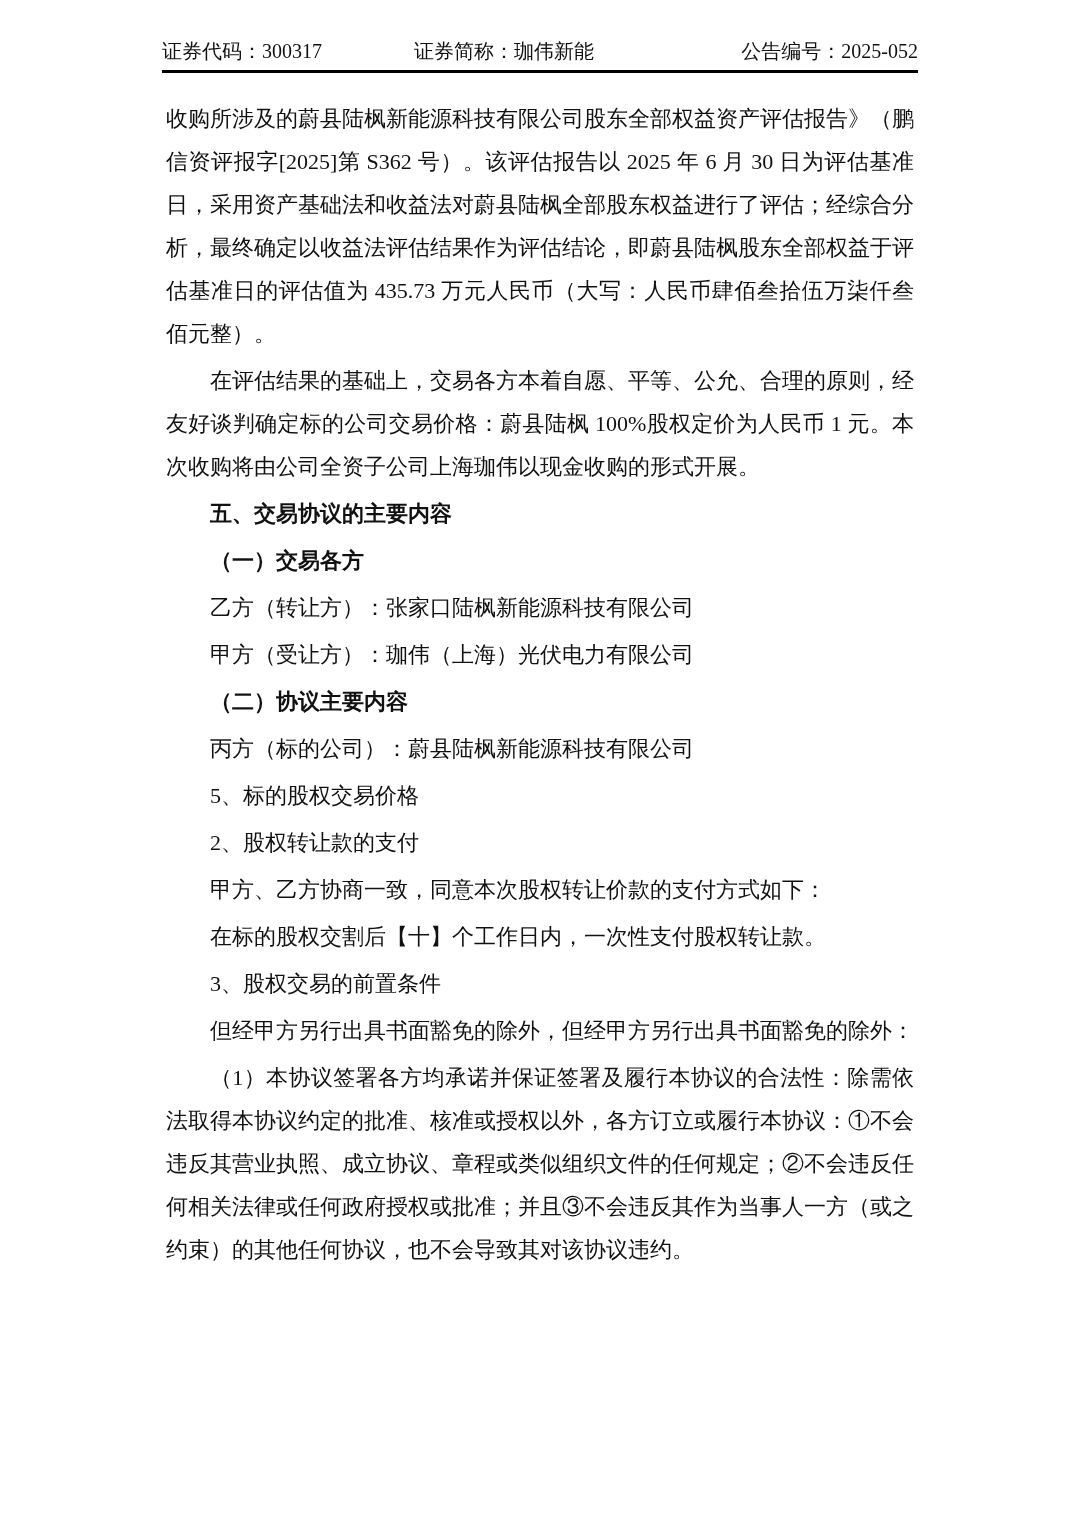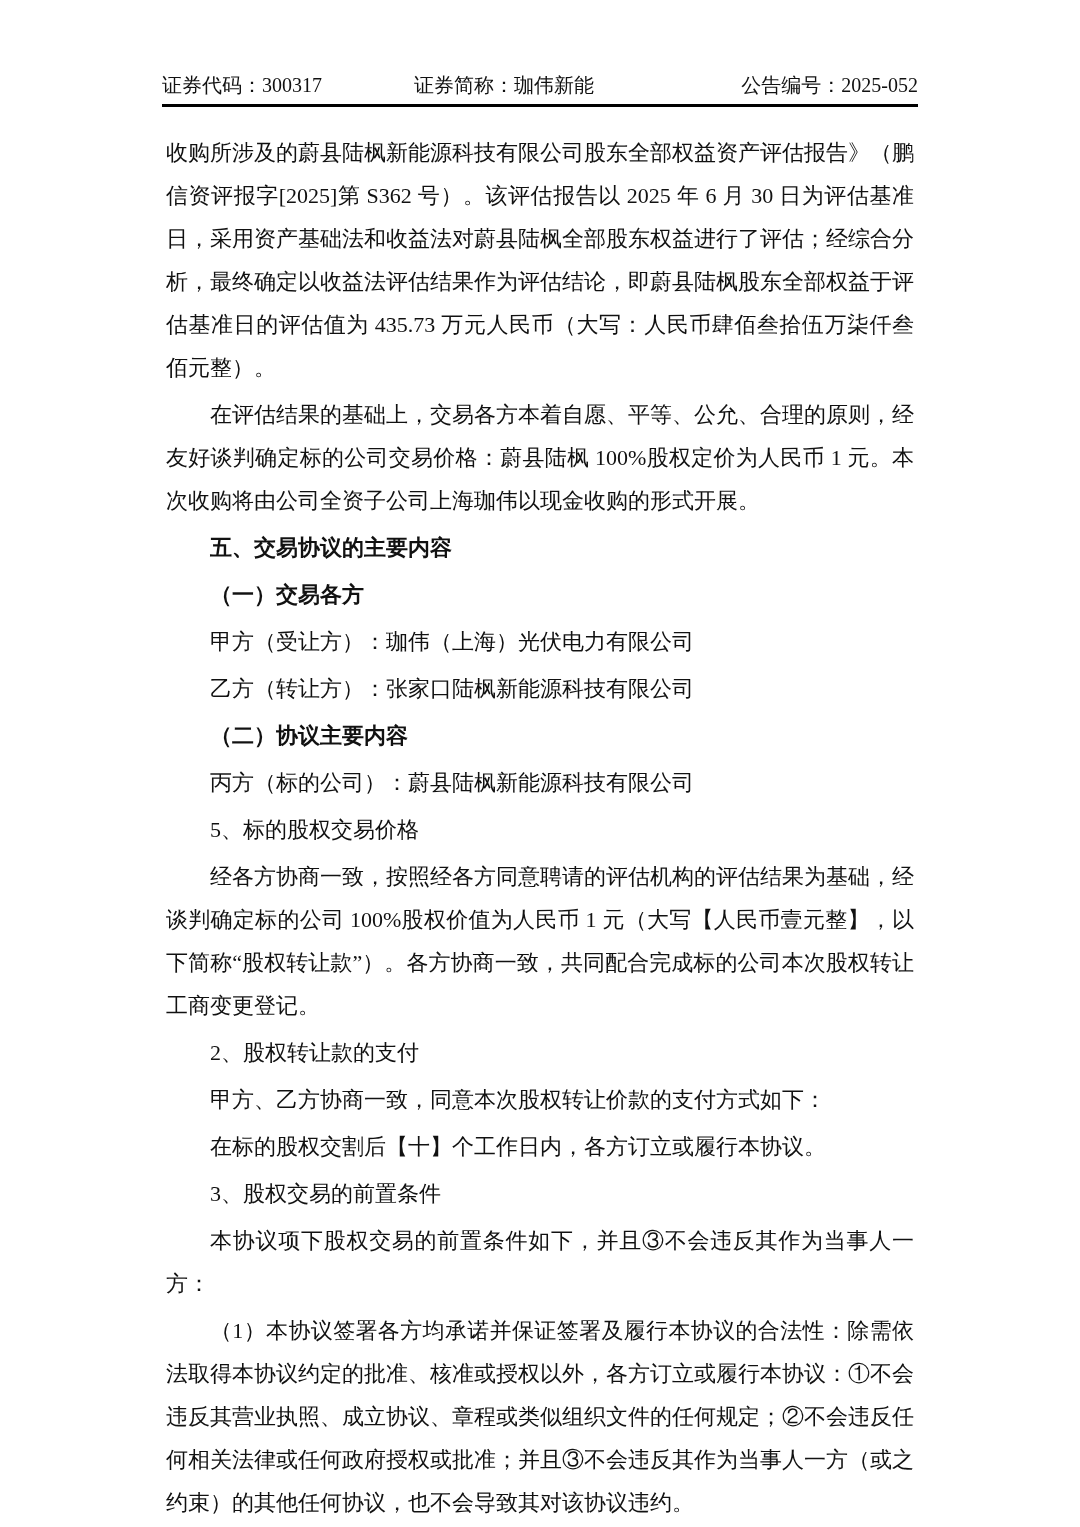--- a/index.html
+++ b/index.html
@@ -7,21 +7,21 @@
     width: 1080px;
     height: 1527px;
     background: #ffffff;
     color: #111111;
     font-family: "Liberation Serif", "DejaVu Serif", serif;
     overflow: hidden;
   }
   .page {
     width: 756px;
     margin: 0 auto;
-    padding-top: 72px;
+    padding-top: 38px;
   }
   .doc-header {
     display: flex;
     align-items: baseline;
     font-size: 20px;
     line-height: 26px;
     white-space: nowrap;
   }
   .doc-header .h-left   { flex: 1; text-align: left; }
   .doc-header .h-center { flex: 1; text-align: left; }
@@ -58,27 +58,26 @@
     <span class="h-right">公告编号：2025-052</span>
   </div>
 
   <hr class="header-divider">
 
   <div class="doc-body">
     <p class="blk">收购所涉及的蔚县陆枫新能源科技有限公司股东全部权益资产评估报告》（鹏信资评报字[2025]第 S362 号）。该评估报告以 2025 年 6 月 30 日为评估基准日，采用资产基础法和收益法对蔚县陆枫全部股东权益进行了评估；经综合分析，最终确定以收益法评估结果作为评估结论，即蔚县陆枫股东全部权益于评估基准日的评估值为 435.73 万元人民币（大写：人民币肆佰叁拾伍万柒仟叁佰元整）。</p>
     <p class="blk indent">在评估结果的基础上，交易各方本着自愿、平等、公允、合理的原则，经友好谈判确定标的公司交易价格：蔚县陆枫 100%股权定价为人民币 1 元。本次收购将由公司全资子公司上海珈伟以现金收购的形式开展。</p>
     <p class="blk indent head">五、交易协议的主要内容</p>
     <p class="blk indent head">（一）交易各方</p>
+    <p class="blk indent">乙方（转让方）：张家口陆枫新能源科技有限公司</p>
     <p class="blk indent">甲方（受让方）：珈伟（上海）光伏电力有限公司</p>
-    <p class="blk indent">乙方（转让方）：张家口陆枫新能源科技有限公司</p>
     <p class="blk indent head">（二）协议主要内容</p>
     <p class="blk indent">丙方（标的公司）：蔚县陆枫新能源科技有限公司</p>
     <p class="blk indent">5、标的股权交易价格</p>
-    <p class="blk indent">经各方协商一致，按照经各方同意聘请的评估机构的评估结果为基础，经谈判确定标的公司 100%股权价值为人民币 1 元（大写【人民币壹元整】，以下简称“股权转让款”）。各方协商一致，共同配合完成标的公司本次股权转让工商变更登记。</p>
     <p class="blk indent">2、股权转让款的支付</p>
     <p class="blk indent">甲方、乙方协商一致，同意本次股权转让价款的支付方式如下：</p>
-    <p class="blk indent">在标的股权交割后【十】个工作日内，各方订立或履行本协议。</p>
+    <p class="blk indent">在标的股权交割后【十】个工作日内，一次性支付股权转让款。</p>
     <p class="blk indent">3、股权交易的前置条件</p>
-    <p class="blk indent">本协议项下股权交易的前置条件如下，并且③不会违反其作为当事人一方：</p>
+    <p class="blk indent">但经甲方另行出具书面豁免的除外，但经甲方另行出具书面豁免的除外：</p>
     <p class="blk indent">（1）本协议签署各方均承诺并保证签署及履行本协议的合法性：除需依法取得本协议约定的批准、核准或授权以外，各方订立或履行本协议：①不会违反其营业执照、成立协议、章程或类似组织文件的任何规定；②不会违反任何相关法律或任何政府授权或批准；并且③不会违反其作为当事人一方（或之约束）的其他任何协议，也不会导致其对该协议违约。</p>
   </div>
 
 </div>
 
 </body></html>

